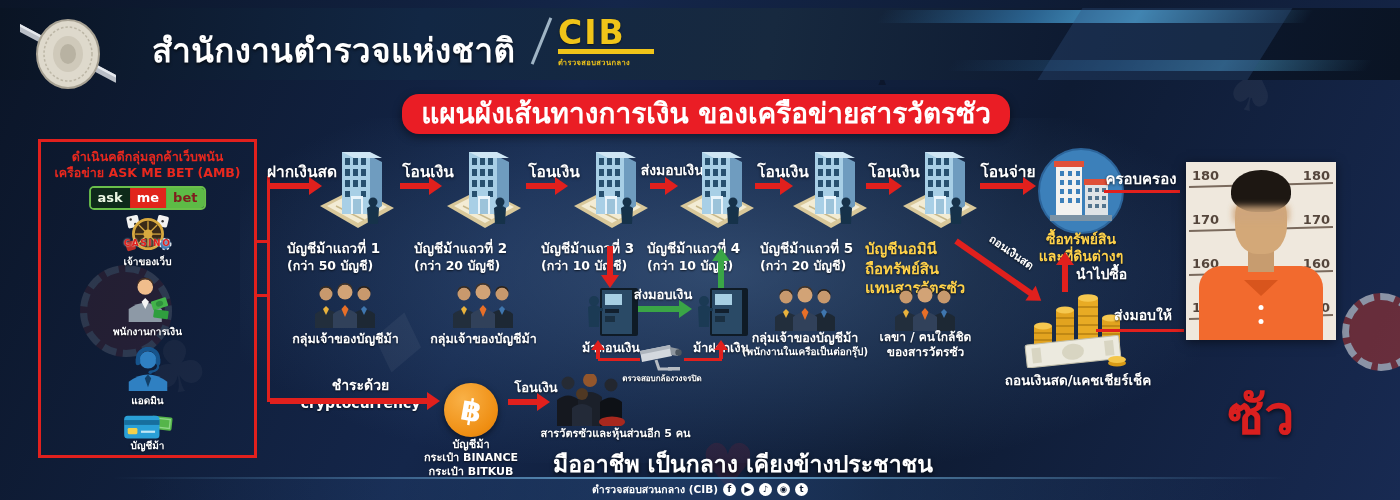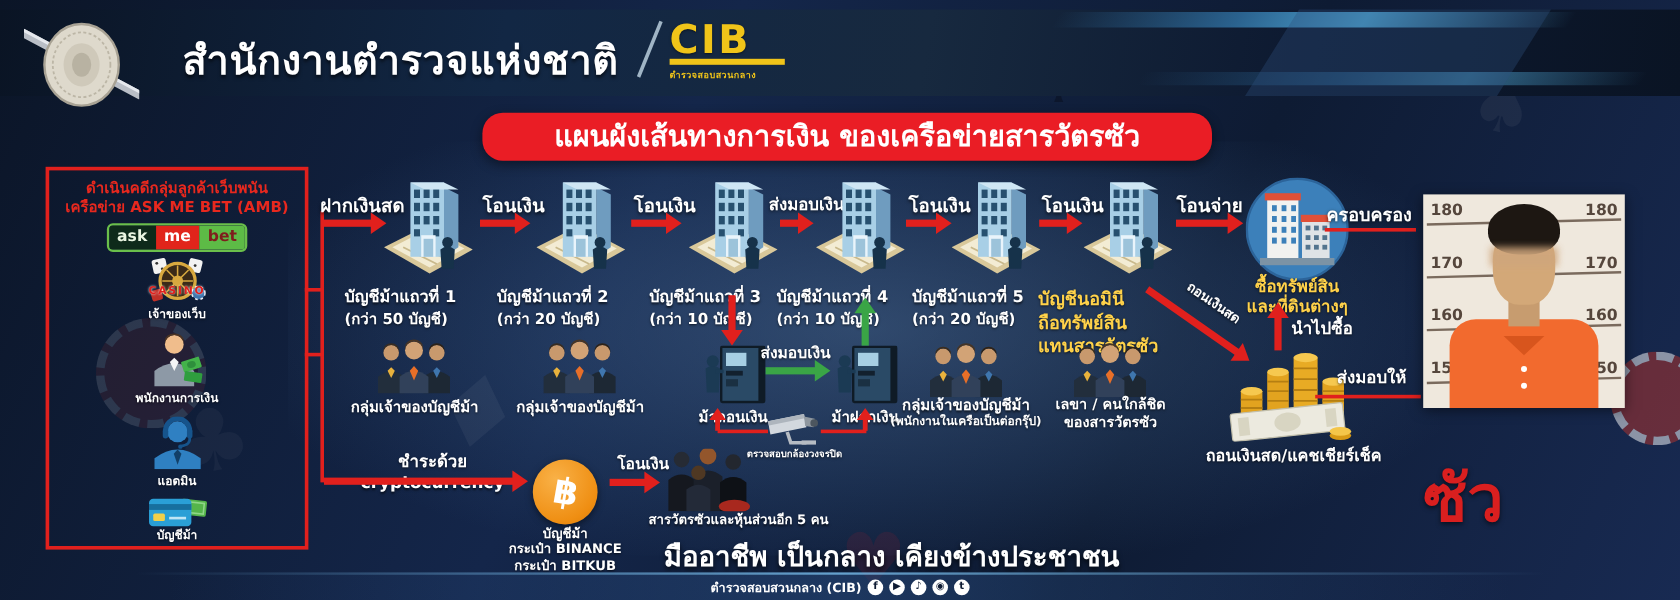--- a/index.html
+++ b/index.html
@@ -19,21 +19,21 @@
   .streak{position:absolute;transform:skewX(-32deg);}
   .org-title{position:absolute;left:152px;top:24px;font-size:33px;font-weight:bold;color:#fff;letter-spacing:.5px;
     text-shadow:0 2px 3px rgba(0,0,0,.6);}
   .hdr-slash{position:absolute;left:540px;top:16px;width:3px;height:50px;background:#cfe4f2;transform:rotate(22deg);opacity:.75;}
   .cib{position:absolute;left:558px;top:17px;width:96px;}
   .cib-txt{font-size:33px;font-weight:900;color:#f0c419;letter-spacing:2px;line-height:.95;
     border-bottom:5px solid #f0c419;padding-bottom:1px;text-shadow:0 1px 2px rgba(0,0,0,.5);}
   .cib-sub{font-size:7.5px;font-weight:bold;color:#f0c419;margin-top:2px;letter-spacing:.4px;}
   
   .banner{position:absolute;left:402px;top:94px;width:608px;height:40px;background:#ea1d25;
-    color:#fff;font-size:24px;font-weight:bold;text-align:center;line-height:40px;
+    color:#fff;font-size:28px;font-weight:bold;text-align:center;line-height:40px;
     box-shadow:0 3px 10px rgba(0,0,0,.45);border-radius:17px;}
   
   .lpanel{position:absolute;left:38px;top:139px;width:213px;height:313px;border:3px solid #e1201d;}
   .lp-head{position:absolute;left:4px;top:7px;width:205px;text-align:center;color:#e8281e;
     font-size:12.5px;font-weight:bold;line-height:1.3;}
   .amb{position:absolute;left:50%;top:44px;transform:translateX(-50%);display:flex;
     border:2px solid #6abf4b;border-radius:5px;overflow:hidden;font-weight:bold;font-size:13px;line-height:18px;}
   .amb span{padding:1px 7px;}
   .amb .a{background:#0e2a1a;color:#eaf6e2;}
   .amb .m{background:#e1251b;color:#fff;}
@@ -71,39 +71,39 @@
   .bank svg{display:block;}
   .bank-lbl{position:absolute;top:94px;left:50%;transform:translateX(-50%);width:140px;text-align:left;
     color:#fff;font-weight:bold;font-size:13.5px;line-height:1.3;text-shadow:0 1px 2px rgba(0,0,0,.65);}
   .bank-lbl .l2{font-size:12.5px;}
   
   .btc{position:absolute;left:444px;top:383px;width:54px;height:54px;border-radius:50%;
     background:radial-gradient(circle at 35% 30%,#f9b147,#ef8e12 70%,#d97a08);
     display:flex;align-items:center;justify-content:center;box-shadow:0 2px 6px rgba(0,0,0,.5);}
   .btc span{color:#fff;font-size:30px;font-weight:900;transform:rotate(10deg);}
   
-  .mug{position:absolute;left:1186px;top:162px;width:168px;height:178px;background:#efe8dd;
+  .mug{position:absolute;left:1186px;top:162px;width:150px;height:178px;background:#efe8dd;
     box-shadow:0 2px 10px rgba(0,0,0,.5);overflow:hidden;}
   .mug-line{position:absolute;left:3px;right:3px;height:2px;background:#7a6a5d;transform:rotate(-1.5deg);}
   .mug-num{position:absolute;font-size:13px;font-weight:bold;color:#55463c;}
   .mug-num.left{left:6px;}
   .mug-num.right{right:6px;}
   .mug-hair{position:absolute;left:50%;top:8px;transform:translateX(-50%);width:60px;height:42px;
     background:#1d1712;border-radius:50% 50% 42% 42%;}
   .mug-face{position:absolute;left:50%;top:24px;transform:translateX(-50%);width:52px;height:68px;
     background:#d3a878;border-radius:46% 46% 42% 42%;}
   .mug-blur{position:absolute;left:50%;top:44px;transform:translateX(-50%);width:56px;height:16px;
     background:#cfa67c;opacity:.9;filter:blur(3px);}
   .mug-neck{position:absolute;left:50%;top:86px;transform:translateX(-50%);width:26px;height:24px;background:#c79c6f;}
   .mug-shirt{position:absolute;left:50%;bottom:0;transform:translateX(-50%);width:124px;height:74px;
     background:#f26a2e;border-radius:22px 22px 0 0;}
   .mug-collar{position:absolute;left:50%;bottom:44px;transform:translateX(-50%);width:0;height:0;
     border-left:17px solid transparent;border-right:17px solid transparent;border-top:16px solid #d8551d;}
   .mug-btn{position:absolute;left:50%;transform:translateX(-50%);width:5px;height:5px;border-radius:50%;background:#fff;}
-  .suspect-name{position:absolute;left:1186px;top:372px;width:150px;text-align:left;
+  .suspect-name{position:absolute;left:1186px;top:372px;width:150px;text-align:center;
     color:#d91f1f;font-size:54px;font-weight:900;text-shadow:0 2px 4px rgba(0,0,0,.6);}
   
   .slogan{position:absolute;left:143px;top:446px;width:1200px;text-align:center;color:#fff;
     font-size:23px;font-weight:bold;text-shadow:0 2px 4px rgba(0,0,0,.7);}
   .f-line{position:absolute;left:0;top:477px;width:1400px;height:2px;
     background:linear-gradient(90deg,rgba(90,170,230,0) 8%,rgba(130,205,255,.75) 50%,rgba(90,170,230,0) 92%);}
   .f-band{position:absolute;left:0;top:479px;width:1400px;height:21px;
     background:linear-gradient(90deg,rgba(25,45,80,0) 10%,rgba(45,85,140,.45) 50%,rgba(25,45,80,0) 90%);}
   .f-row{position:absolute;left:0;top:481px;width:1400px;display:flex;align-items:center;justify-content:center;gap:5px;}
   .f-org{color:#fff;font-size:10.5px;font-weight:bold;}

